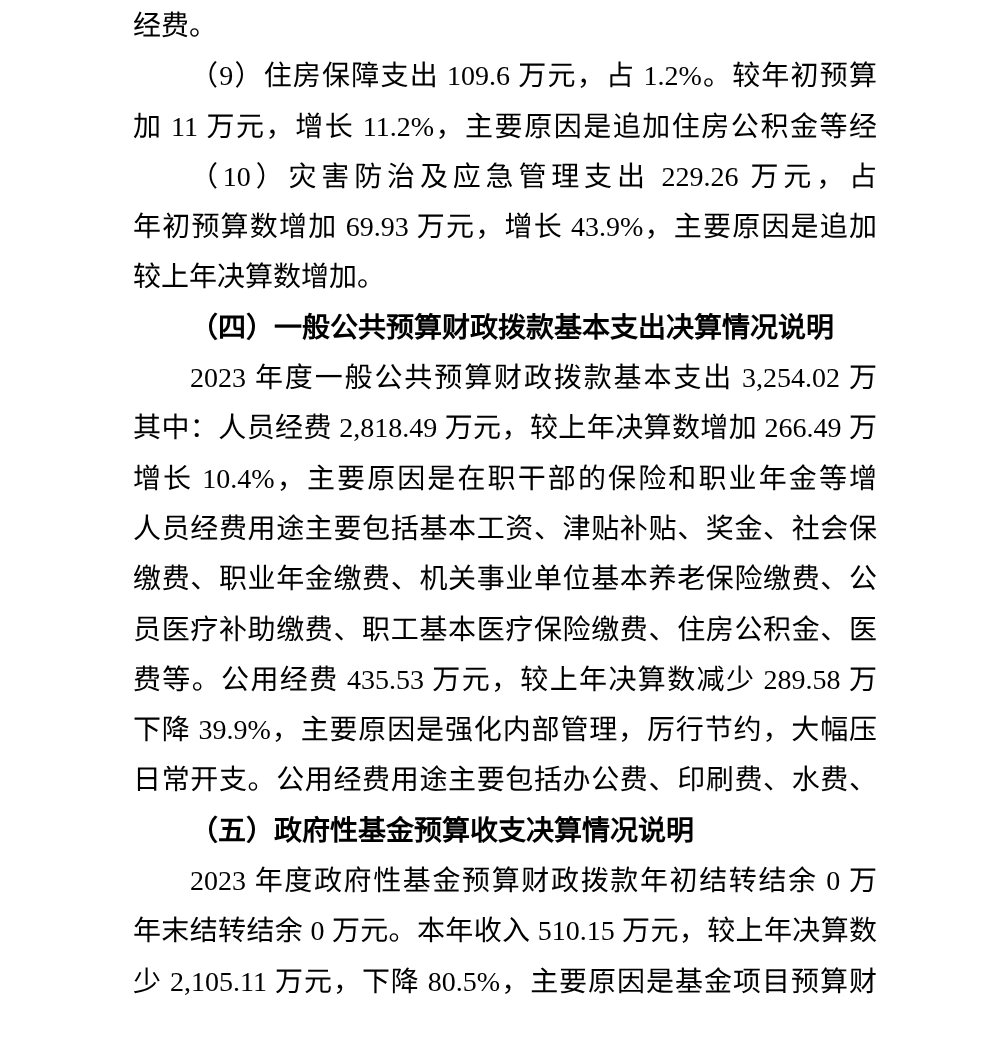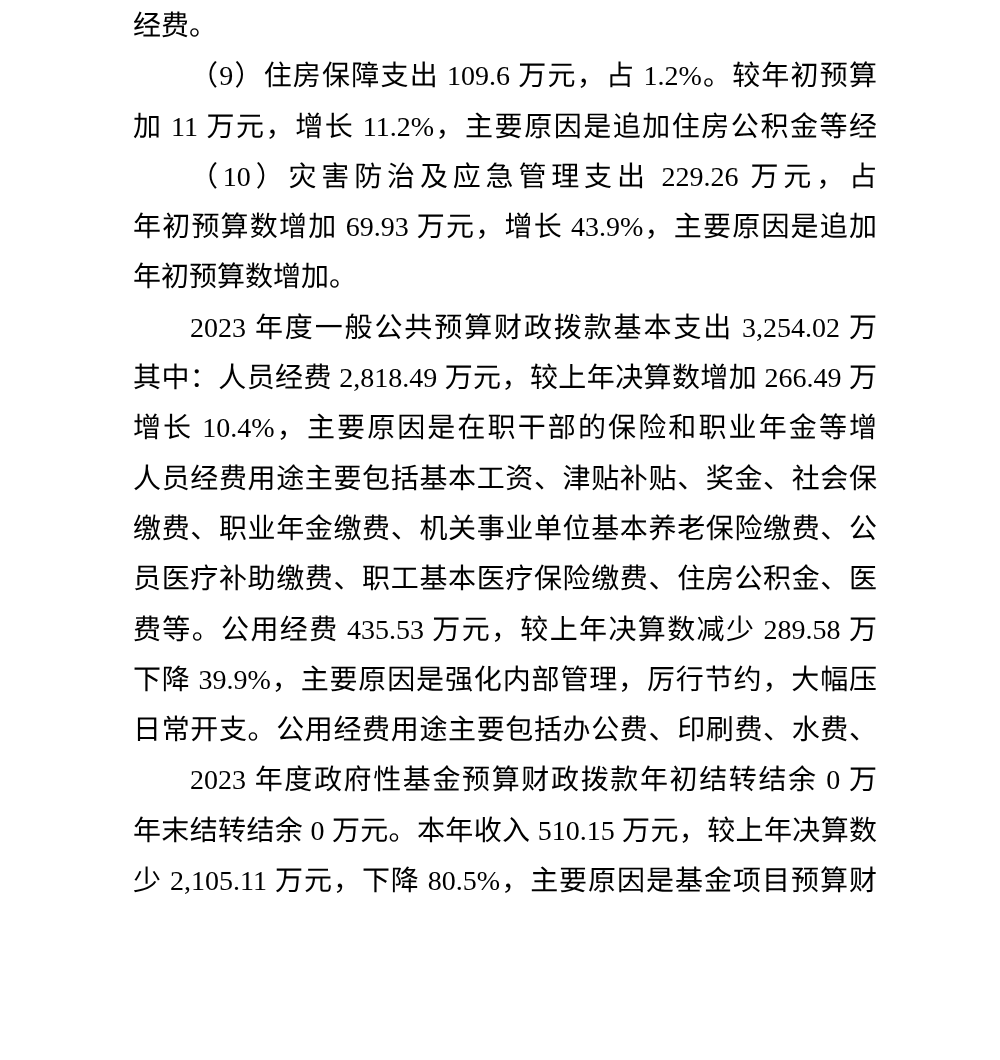--- a/index.html
+++ b/index.html
@@ -54,36 +54,42 @@
     </div>
 
     <div>
       <div class="line indent">（9）住房保障支出 109.6 万元，占 1.2%。较年初预算数增</div>
       <div class="line left">加 11 万元，增长 11.2%，主要原因是追加住房公积金等经费。</div>
     </div>
 
     <div>
       <div class="line indent">（10）灾害防治及应急管理支出 229.26 万元，占 2.4%。较</div>
       <div class="line">年初预算数增加 69.93 万元，增长 43.9%，主要原因是追加灾害</div>
-      <div class="line left">年初预算数增加。</div>
+      <div class="line left">较上年决算数增加。</div>
     </div>
 
+    <div class="heading">
+      <div class="line indent left">（四）一般公共预算财政拨款基本支出决算情况说明</div>
+    </div>
 
     <div>
       <div class="line indent">2023 年度一般公共预算财政拨款基本支出 3,254.02 万元。</div>
       <div class="line">其中：人员经费 2,818.49 万元，较上年决算数增加 266.49 万元，</div>
       <div class="line">增长 10.4%，主要原因是在职干部的保险和职业年金等增加。</div>
       <div class="line">人员经费用途主要包括基本工资、津贴补贴、奖金、社会保障</div>
       <div class="line">缴费、职业年金缴费、机关事业单位基本养老保险缴费、公务</div>
       <div class="line">员医疗补助缴费、职工基本医疗保险缴费、住房公积金、医疗</div>
       <div class="line">费等。公用经费 435.53 万元，较上年决算数减少 289.58 万元，</div>
       <div class="line">下降 39.9%，主要原因是强化内部管理，厉行节约，大幅压减</div>
       <div class="line">日常开支。公用经费用途主要包括办公费、印刷费、水费、电</div>
     </div>
 
+    <div class="heading">
+      <div class="line indent left">（五）政府性基金预算收支决算情况说明</div>
+    </div>
 
     <div>
       <div class="line indent">2023 年度政府性基金预算财政拨款年初结转结余 0 万元，</div>
       <div class="line">年末结转结余 0 万元。本年收入 510.15 万元，较上年决算数减</div>
       <div class="line">少 2,105.11 万元，下降 80.5%，主要原因是基金项目预算财政拨</div>
     </div>
 
   </div>
 </div>
 

